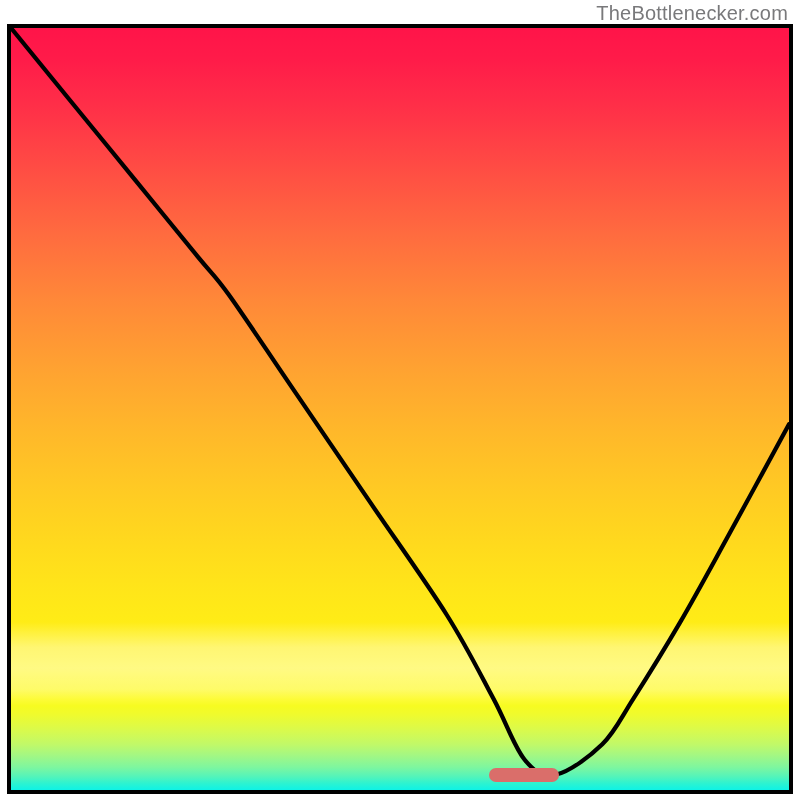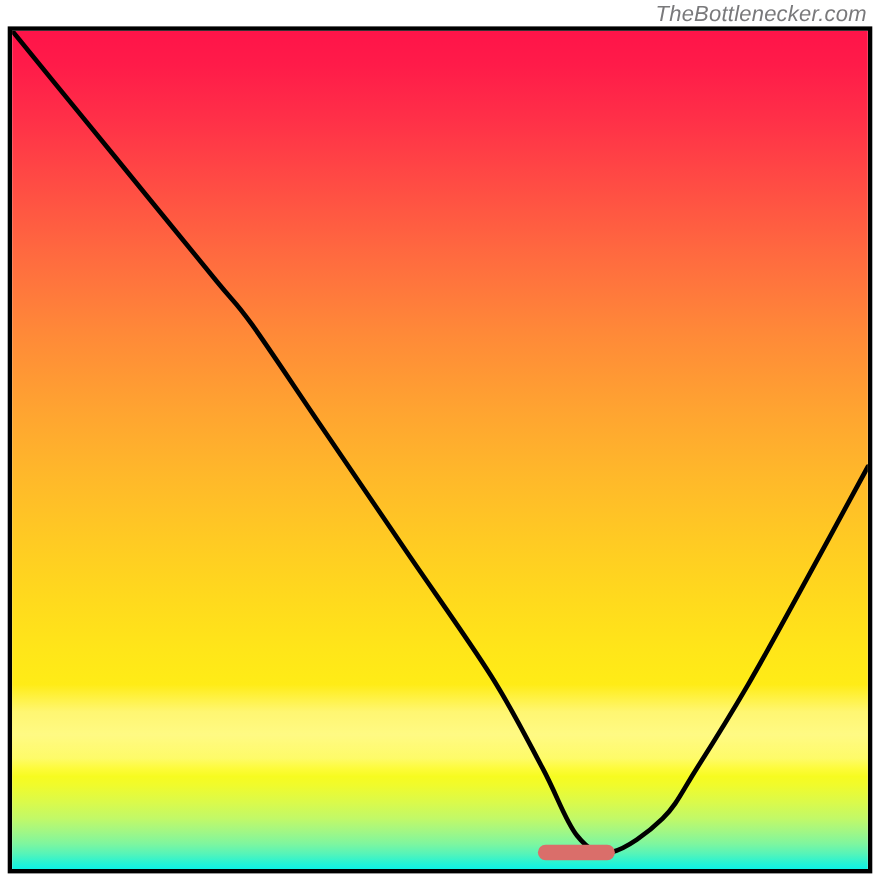--- a/index.html
+++ b/index.html
@@ -81,21 +81,20 @@
     border-radius: 999px;
   }
   .watermark {
     position: absolute;
     top: 2px;
     right: 12px;
     font-size: 20px;
     letter-spacing: 0.2px;
     color: #79797b;
     font-weight: 500;
-    font-style: italic;
   }
 </style>
 </head>
 <body>
 
 <div class="watermark">TheBottlenecker.com</div>
 
 <div class="frame">
 
   <div class="gradient"></div>

